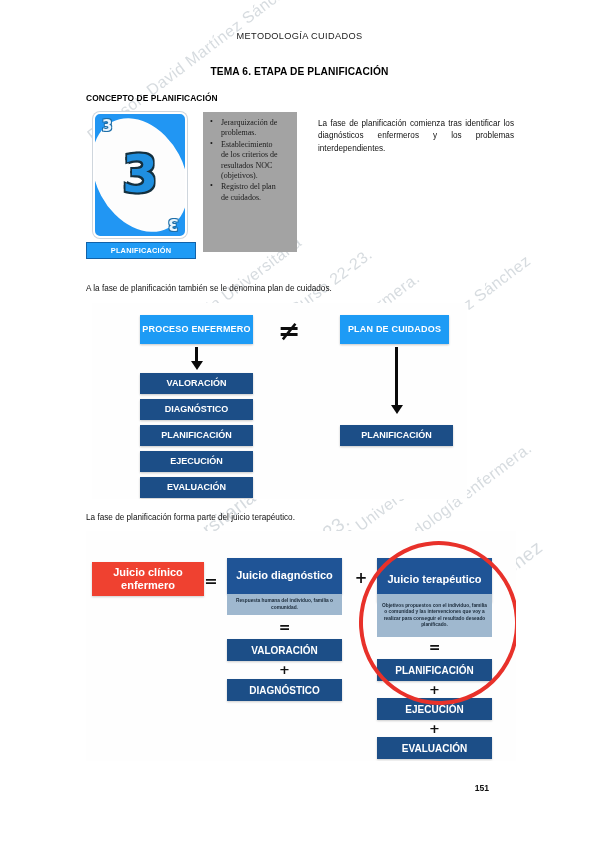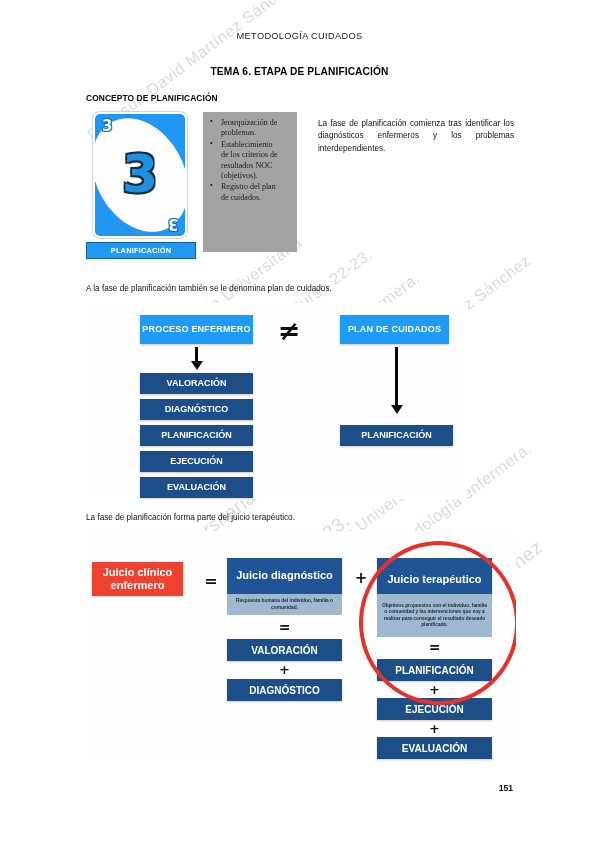--- a/index.html
+++ b/index.html
@@ -25,21 +25,21 @@
     position:absolute;top:93px;left:86px;
     font-size:8.4px;font-weight:bold;letter-spacing:.1px;color:#000;
   }
   .para{
     position:absolute;font-size:8.2px;color:#111;line-height:1.45;
   }
   #para-plan-cuidados{top:283px;left:86px;}
   #para-juicio{top:512px;left:86px;}
   .page-num{
     position:absolute;top:783px;left:0;width:599px;text-align:right;
-    padding-right:86px;box-sizing:border-box;
+    padding-right:110px;box-sizing:border-box;
     font-size:8.6px;font-weight:bold;color:#111;
   }
 
   
   #fig-card{position:absolute;top:112px;left:86px;width:110px;height:152px;}
   .uno-card{
     position:absolute;top:0;left:7px;width:90px;height:122px;
     background:#2196f3;border-radius:7px;border:2px solid #fff;
     box-shadow:0 0 0 1px #cfd6dd;overflow:hidden;
   }
@@ -128,21 +128,21 @@
   #fig-juicio{
     position:absolute;top:531px;left:86px;width:430px;height:230px;
     background:#fefefe;overflow:hidden;
   }
   .jbx{
     position:absolute;display:flex;align-items:center;justify-content:center;
     text-align:center;color:#fff;font-weight:bold;line-height:1.2;
     box-shadow:0 1px 2px rgba(0,0,0,.2);
   }
   #j-red{
-    top:31px;left:6px;width:91px;height:34px;background:#ef4130;
+    top:31px;left:6px;width:112px;height:34px;background:#ef4130;
     font-size:11px;line-height:1.22;
   }
   #j-eq1{
     position:absolute;top:38px;left:114px;width:22px;height:22px;
     display:flex;align-items:center;justify-content:center;
     font-family:"DejaVu Sans", sans-serif;font-size:16px;font-weight:bold;color:#111;
   }
   #j-plus1{
     position:absolute;top:36px;left:264px;width:22px;height:22px;
     display:flex;align-items:center;justify-content:center;

